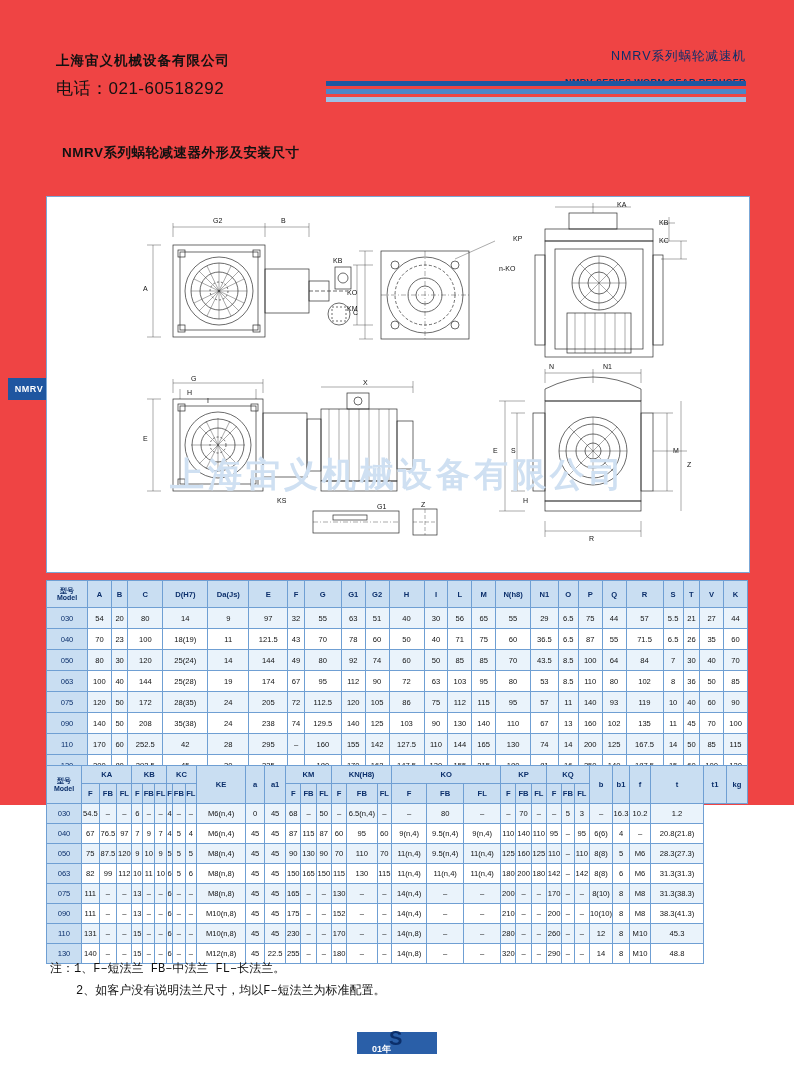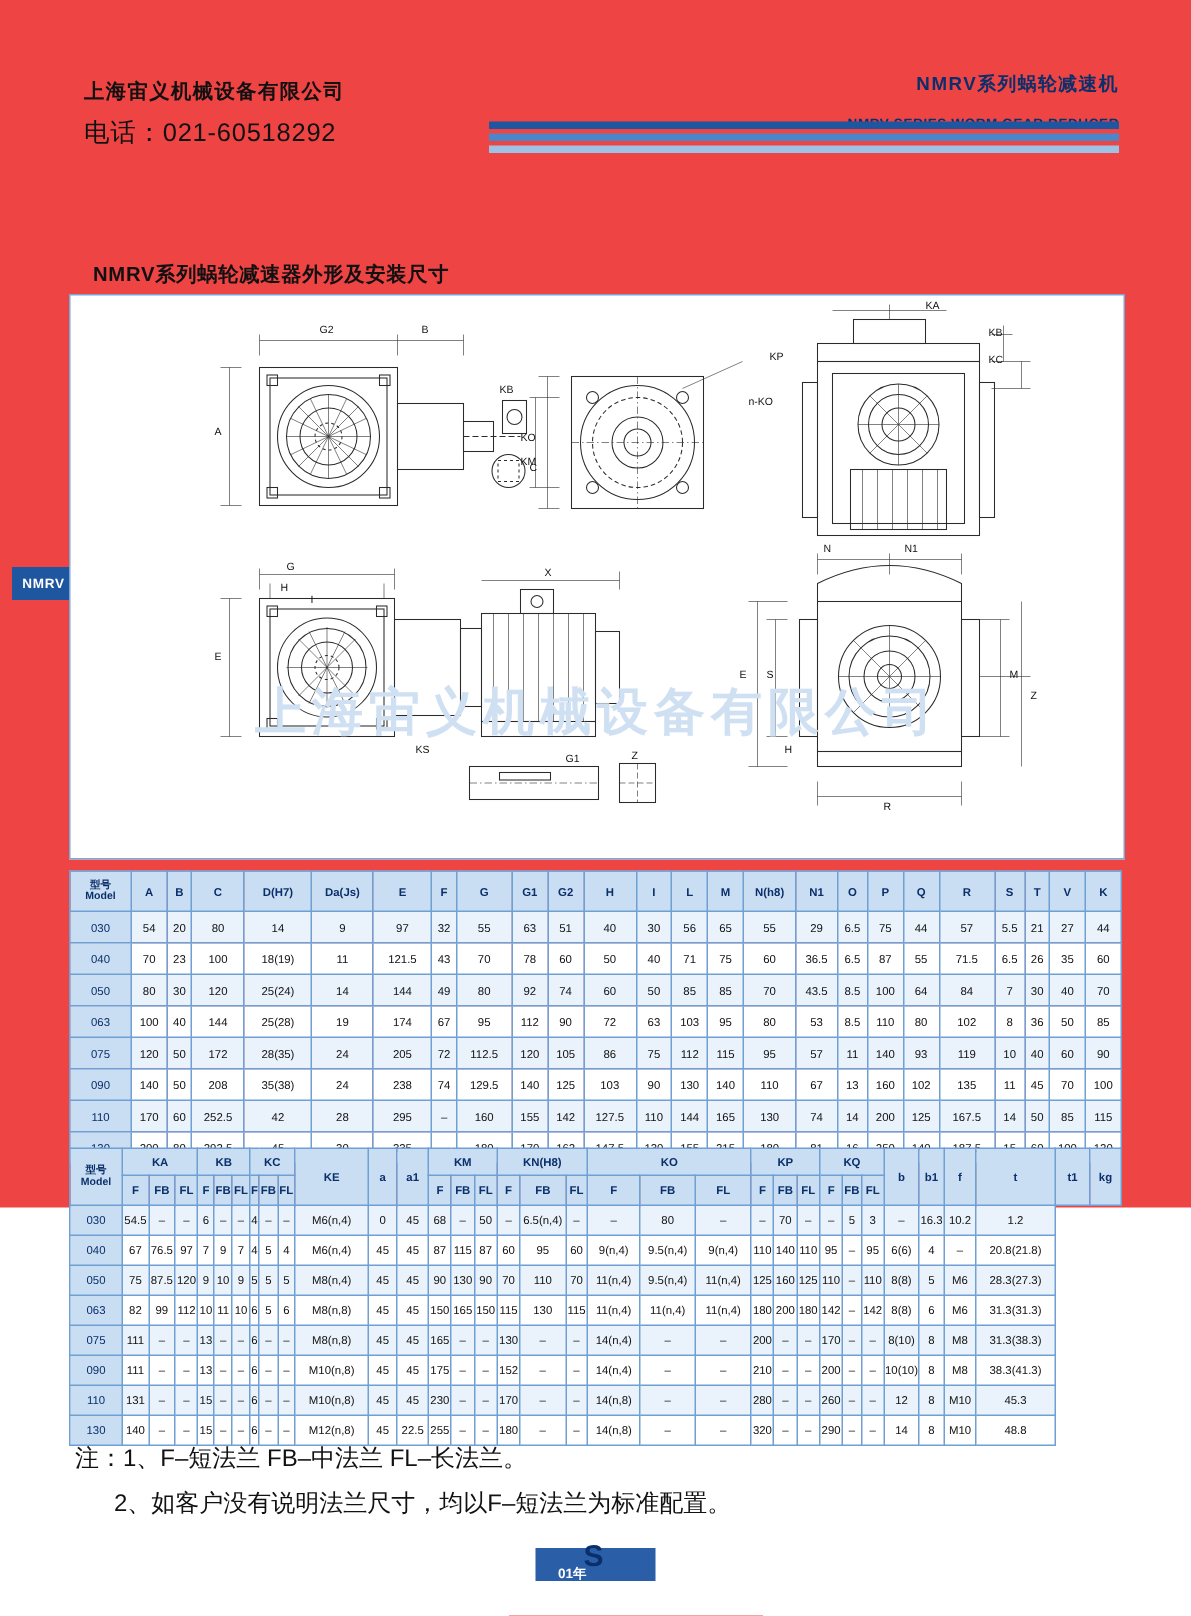--- a/index.html
+++ b/index.html
@@ -12,30 +12,30 @@
     overflow:hidden;
   }
   .page{position:relative;width:794px;height:805px;background:#ef4444;padding-left:36px;}
 
   
   .header{position:absolute;left:56px;top:48px;width:690px;height:62px;}
   .hdr-left{position:absolute;left:0;top:4px;}
   .hdr-company{font-size:13.5px;font-weight:bold;letter-spacing:1px;color:#111;}
   .hdr-phone{font-size:17px;margin-top:7px;color:#111;letter-spacing:.5px;}
   .hdr-right{position:absolute;right:0;top:0;width:420px;text-align:right;}
-  .hdr-cn{font-size:12.5px;font-weight:bold;color:#0b2f6b;letter-spacing:1px;}
+  .hdr-cn{font-size:12.5px;font-weight:normal;color:#0b2f6b;letter-spacing:1px;}
   .hdr-en{font-size:9px;font-weight:bold;color:#0b2f6b;letter-spacing:.4px;margin-top:12px;}
   .hdr-bars{position:absolute;right:0;top:33px;width:420px;}
   .bar{height:5px;background:#2a5fa8;margin-bottom:3px;}
   .bar.b1{width:420px;background:#1f56a0;}
   .bar.b2{width:420px;background:#4d86c8;}
   .bar.b3{width:420px;background:#9ec1e6;}
 
   
-  .title-block{position:absolute;left:62px;top:174px;}
+  .title-block{position:absolute;left:62px;top:144px;}
   .t-cn{font-size:13.5px;font-weight:bold;color:#111;letter-spacing:.5px;}
   .t-en{font-size:13px;font-weight:bold;color:#111;margin-top:5px;letter-spacing:.2px;}
 
   
   .draw-box{position:absolute;left:46px;top:196px;width:702px;height:375px;border:1px solid #7ba7d6;background:#fff;overflow:hidden;}
   .watermark{position:absolute;left:0;top:255px;width:702px;text-align:center;font-size:34px;font-weight:bold;color:#cfe0f2;letter-spacing:4px;white-space:nowrap;}
   .tag{position:absolute;font-size:7px;color:#111;font-family:"Liberation Sans",sans-serif;}
 
   
   .side-tab{position:absolute;left:8px;top:378px;width:42px;height:22px;background:#1f56a0;color:#fff;font-size:9px;font-weight:bold;display:flex;align-items:center;justify-content:center;letter-spacing:.5px;}
@@ -50,21 +50,21 @@
 
   #table1{left:46px;top:580px;width:702px;}
   #table1 td{height:20px;}
   #table1 .mh{height:26px;}
 
   #table2{left:46px;top:765px;width:702px;}
   #table2 td{height:19px;}
   #table2 .mh{height:17px;}
 
   
-  .notes{position:absolute;left:50px;top:958px;font-size:16px;line-height:1.85;color:#111;}
+  .notes{position:absolute;left:50px;top:958px;font-size:12px;line-height:1.85;color:#111;font-family:Liberation Mono, monospace;}
 
   
   .footer{position:absolute;left:357px;top:1032px;width:80px;height:22px;background:#2a5fa8;}
   .footer-s{position:absolute;left:389px;top:1027px;font-size:20px;font-weight:bold;color:#0b2f6b;}
   .footer-num{position:absolute;left:372px;top:1043px;font-size:9px;color:#fff;font-weight:bold;}
 </style>
 </head>
 <body>
 
 <div class="page">

